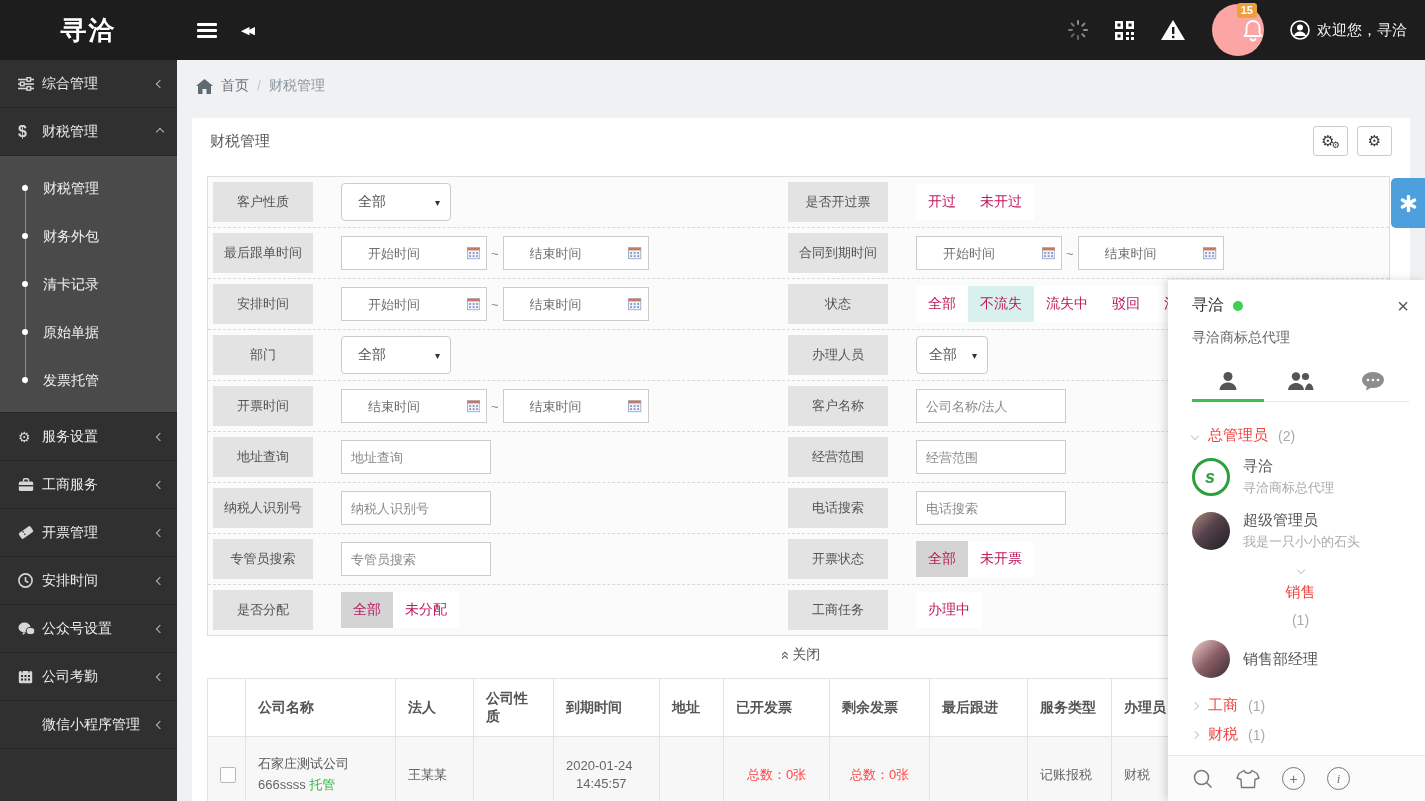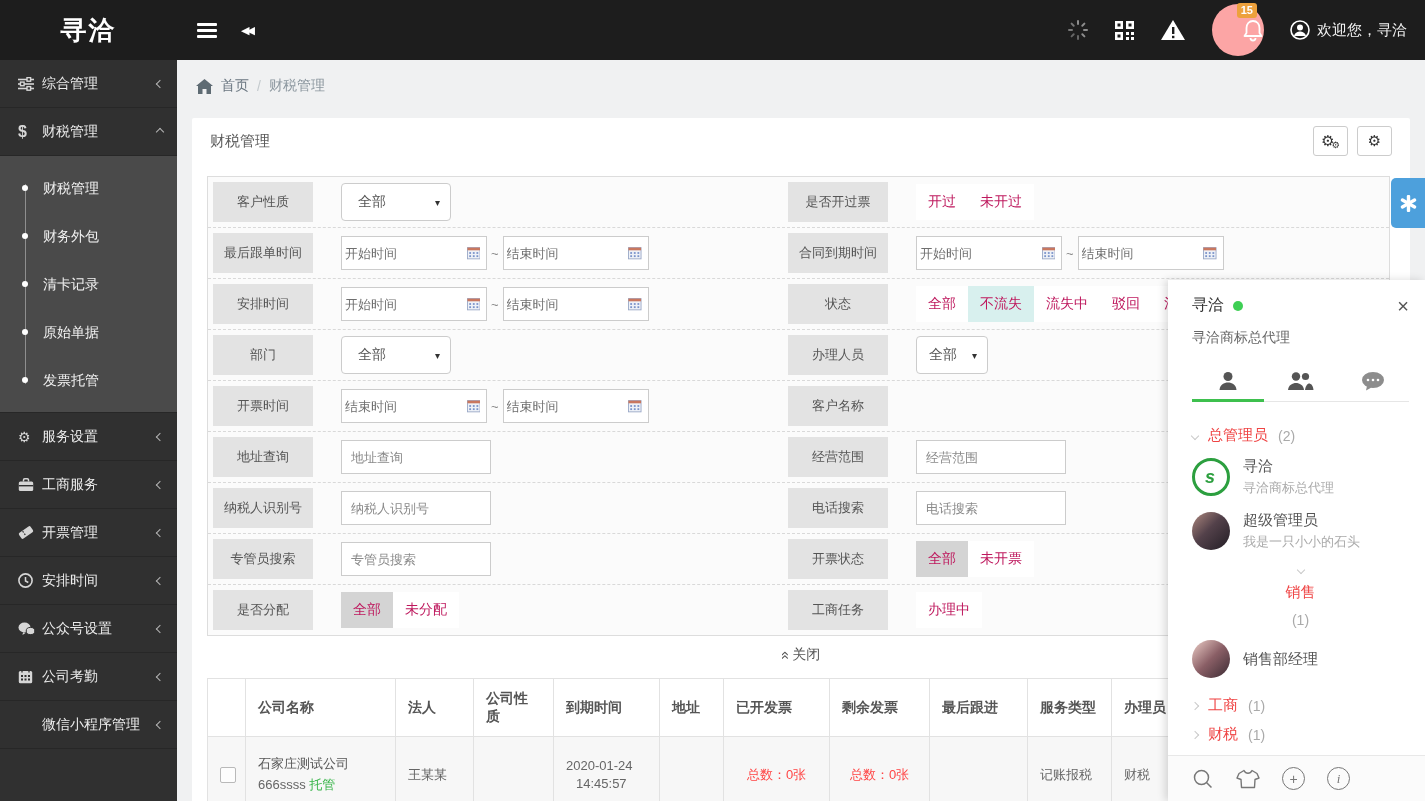--- a/index.html
+++ b/index.html
@@ -50,21 +50,21 @@
   .frow:last-child { border-bottom:none; }
   .fcol { display:flex; align-items:center; }
   .fcol.left { width:575px; }
   .fcol.right { flex:1; }
   .flabel { width:100px; min-height:40px; background:#e3e3e3; color:#555; font-size:13px; display:flex; align-items:center; justify-content:center; text-align:center; }
   .fctrl { margin-left:28px; display:flex; align-items:center; }
   .select { height:38px; border:1px solid #ccc; border-radius:4px; background:#fff; display:flex; align-items:center; padding:0 10px 0 16px; color:#555; font-size:14px; cursor:pointer; }
   .select.w110 { width:110px; }
   .select.w72 { width:72px; padding-left:12px; }
   .select .caret { margin-left:auto; font-size:10px; color:#333; }
-  .dateinput { width:146px; height:34px; border:1px solid #ccc; background:#fff; display:flex; align-items:center; padding:0 6px 0 3px; cursor:text; }
+  .dateinput { width:146px; height:34px; border:1px solid #ccc; background:#fff; display:flex; align-items:center; padding:0 6px 0 26px; cursor:text; }
   .dateinput input { border:none; outline:none; width:100%; font-size:13px; color:#555; font-family:inherit; background:transparent; }
   .dateinput input::placeholder { color:#6f6f6f; opacity:1; }
   .tilde { color:#888; margin:0 4px; font-size:13px; }
   .tinput { width:150px; height:34px; border:1px solid #ccc; background:#fff; padding:0 9px; font-size:13px; color:#555; outline:none; font-family:inherit; }
   .tinput::placeholder { color:#8a8a8a; opacity:1; }
   .optgroup { display:flex; background:#fff; }
   .opt { padding:9px 12px; font-size:14px; color:#be185d; cursor:pointer; white-space:nowrap; }
   .opt.sel-gray { background:#d4d4d4; }
   .opt.sel-teal { background:#d8f0ee; }
 
@@ -535,20 +535,23 @@
                     <rect x="10.5" y="9.5" width="2" height="2"></rect>
                   </g>
                 </svg>
             </div>
           </div>
         </div>
         <div class="fcol right">
           <div class="flabel">
               <span>客户名称</span>
             </div>
+          <div class="fctrl">
+            <input class="tinput" placeholder="公司名称/法人" style="">
+          </div>
         </div>
       </div>
 
       <div class="frow">
         <div class="fcol left">
           <div class="flabel">
               <span>地址查询</span>
             </div>
           <div class="fctrl">
             <input class="tinput" placeholder="地址查询" style="">

